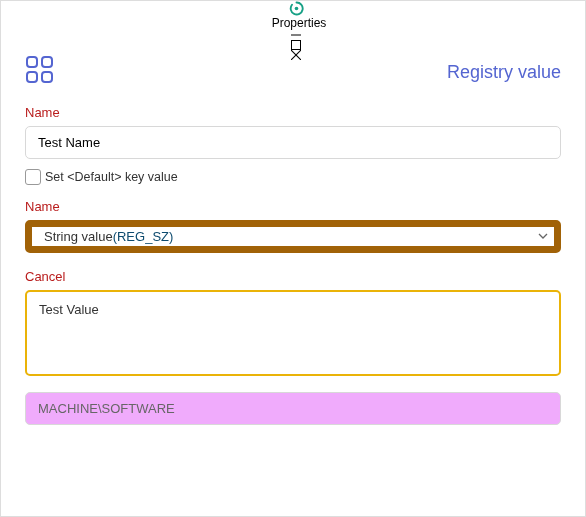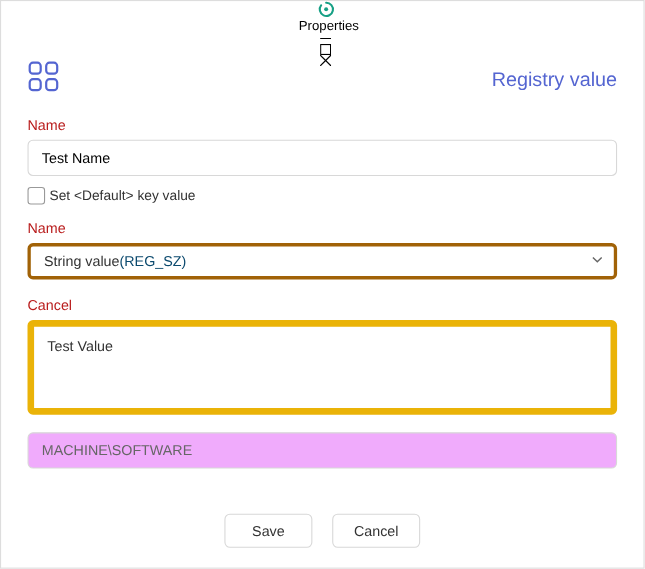--- a/index.html
+++ b/index.html
@@ -102,40 +102,40 @@
       font-size: 12.5px;
       color: #333;
     }
     .select-wrap {
       position: relative;
       margin-bottom: 16px;
     }
     .select {
       width: 100%;
       height: 33px;
-      border: 3px solid #a16207;
+      border: 7px solid #a16207;
       border-radius: 5px;
       padding: 0 32px 0 12px;
       font-size: 13px;
       display: flex;
       align-items: center;
       color: #333;
     }
     .select .hint { color: #0c4a6e; }
     .chevron {
       position: absolute;
       right: 12px;
       top: 50%;
       transform: translateY(-50%);
       pointer-events: none;
     }
     .textarea {
       width: 100%;
       height: 86px;
-      border: 6px solid #eab308;
+      border: 2px solid #eab308;
       border-radius: 5px;
       padding: 10px 12px;
       font-size: 13px;
       color: #333;
       resize: none;
       font-family: inherit;
       outline: none;
       margin-bottom: 16px;
     }
     .buttons-row {
@@ -225,17 +225,13 @@
           <polyline points="2,4 6,8 10,4" fill="none" stroke="#666" stroke-width="1.3"></polyline>
         </svg>
     </span>
   </div>
 
   <div class="fld-label">Cancel</div>
   <textarea class="textarea" style="">Test Value</textarea>
 
   <input class="text-input readonly-input" readonly="" value="MACHINE\SOFTWARE" style="">
 
-  <div class="buttons-row">
-    <button class="btn">Save</button>
-    <button class="btn">Cancel</button>
-  </div>
 </div>
 
 </body></html>

